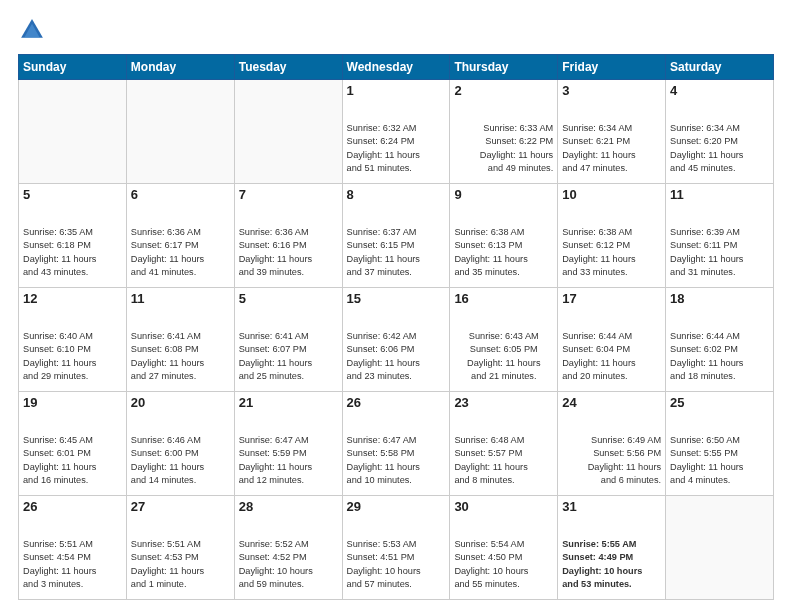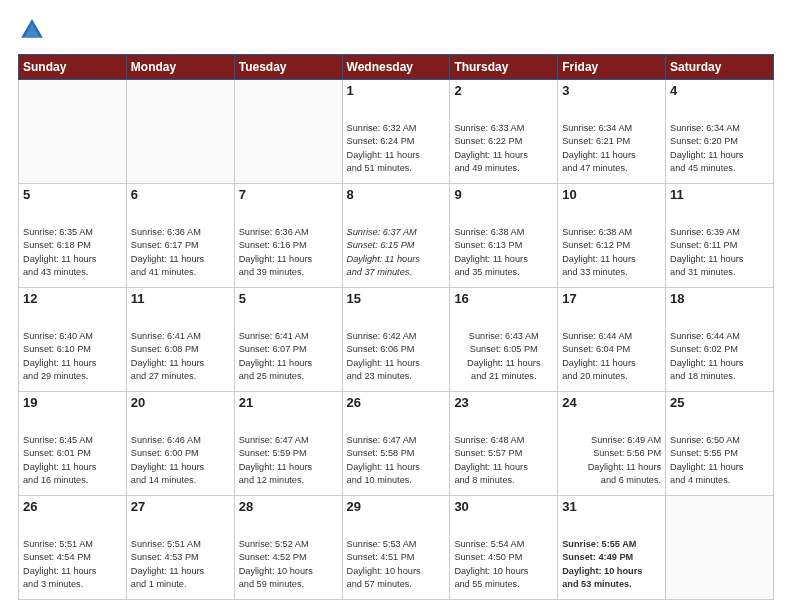--- a/index.html
+++ b/index.html
@@ -55,21 +55,21 @@
       color: #444;
     }
     .calendar {
       flex: 1;
       border: 1px solid #ccc;
       border-collapse: collapse;
       width: 100%;
       table-layout: fixed;
     }
     .calendar th {
-      background: #7f1d1d;
+      background: #0369a1;
       color: #fff;
       font-size: 12px;
       font-weight: bold;
       padding: 5px 4px;
       border: 1px solid #1a5a9a;
       text-align: left;
     }
     .calendar td {
       border: 1px solid #ccc;
       vertical-align: top;
@@ -140,21 +140,21 @@
           <td class="empty"></td>
           <td>
             <span class="day-num">1</span>
             <div class="day-info" style="white-space: pre-line;">Sunrise: 6:32 AM
 Sunset: 6:24 PM
 Daylight: 11 hours
 and 51 minutes.</div>
           </td>
           <td>
             <span class="day-num">2</span>
-            <div class="day-info" style="white-space: pre-line;">Sunrise: 6:33 AM
+            <div class="day-info" style="white-space: pre-line; text-align: right;">Sunrise: 6:33 AM
 Sunset: 6:22 PM
 Daylight: 11 hours
 and 49 minutes.</div>
           </td>
           <td>
             <span class="day-num">3</span>
             <div class="day-info" style="white-space: pre-line;">Sunrise: 6:34 AM
 Sunset: 6:21 PM
 Daylight: 11 hours
 and 47 minutes.</div>
@@ -184,21 +184,21 @@
           </td>
           <td>
             <span class="day-num">7</span>
             <div class="day-info" style="white-space: pre-line;">Sunrise: 6:36 AM
 Sunset: 6:16 PM
 Daylight: 11 hours
 and 39 minutes.</div>
           </td>
           <td>
             <span class="day-num">8</span>
-            <div class="day-info" style="white-space: pre-line; font-style: italic;">Sunrise: 6:37 AM
+            <div class="day-info" style="white-space: pre-line;">Sunrise: 6:37 AM
 Sunset: 6:15 PM
 Daylight: 11 hours
 and 37 minutes.</div>
           </td>
           <td>
             <span class="day-num">9</span>
             <div class="day-info" style="white-space: pre-line;">Sunrise: 6:38 AM
 Sunset: 6:13 PM
 Daylight: 11 hours
 and 35 minutes.</div>

